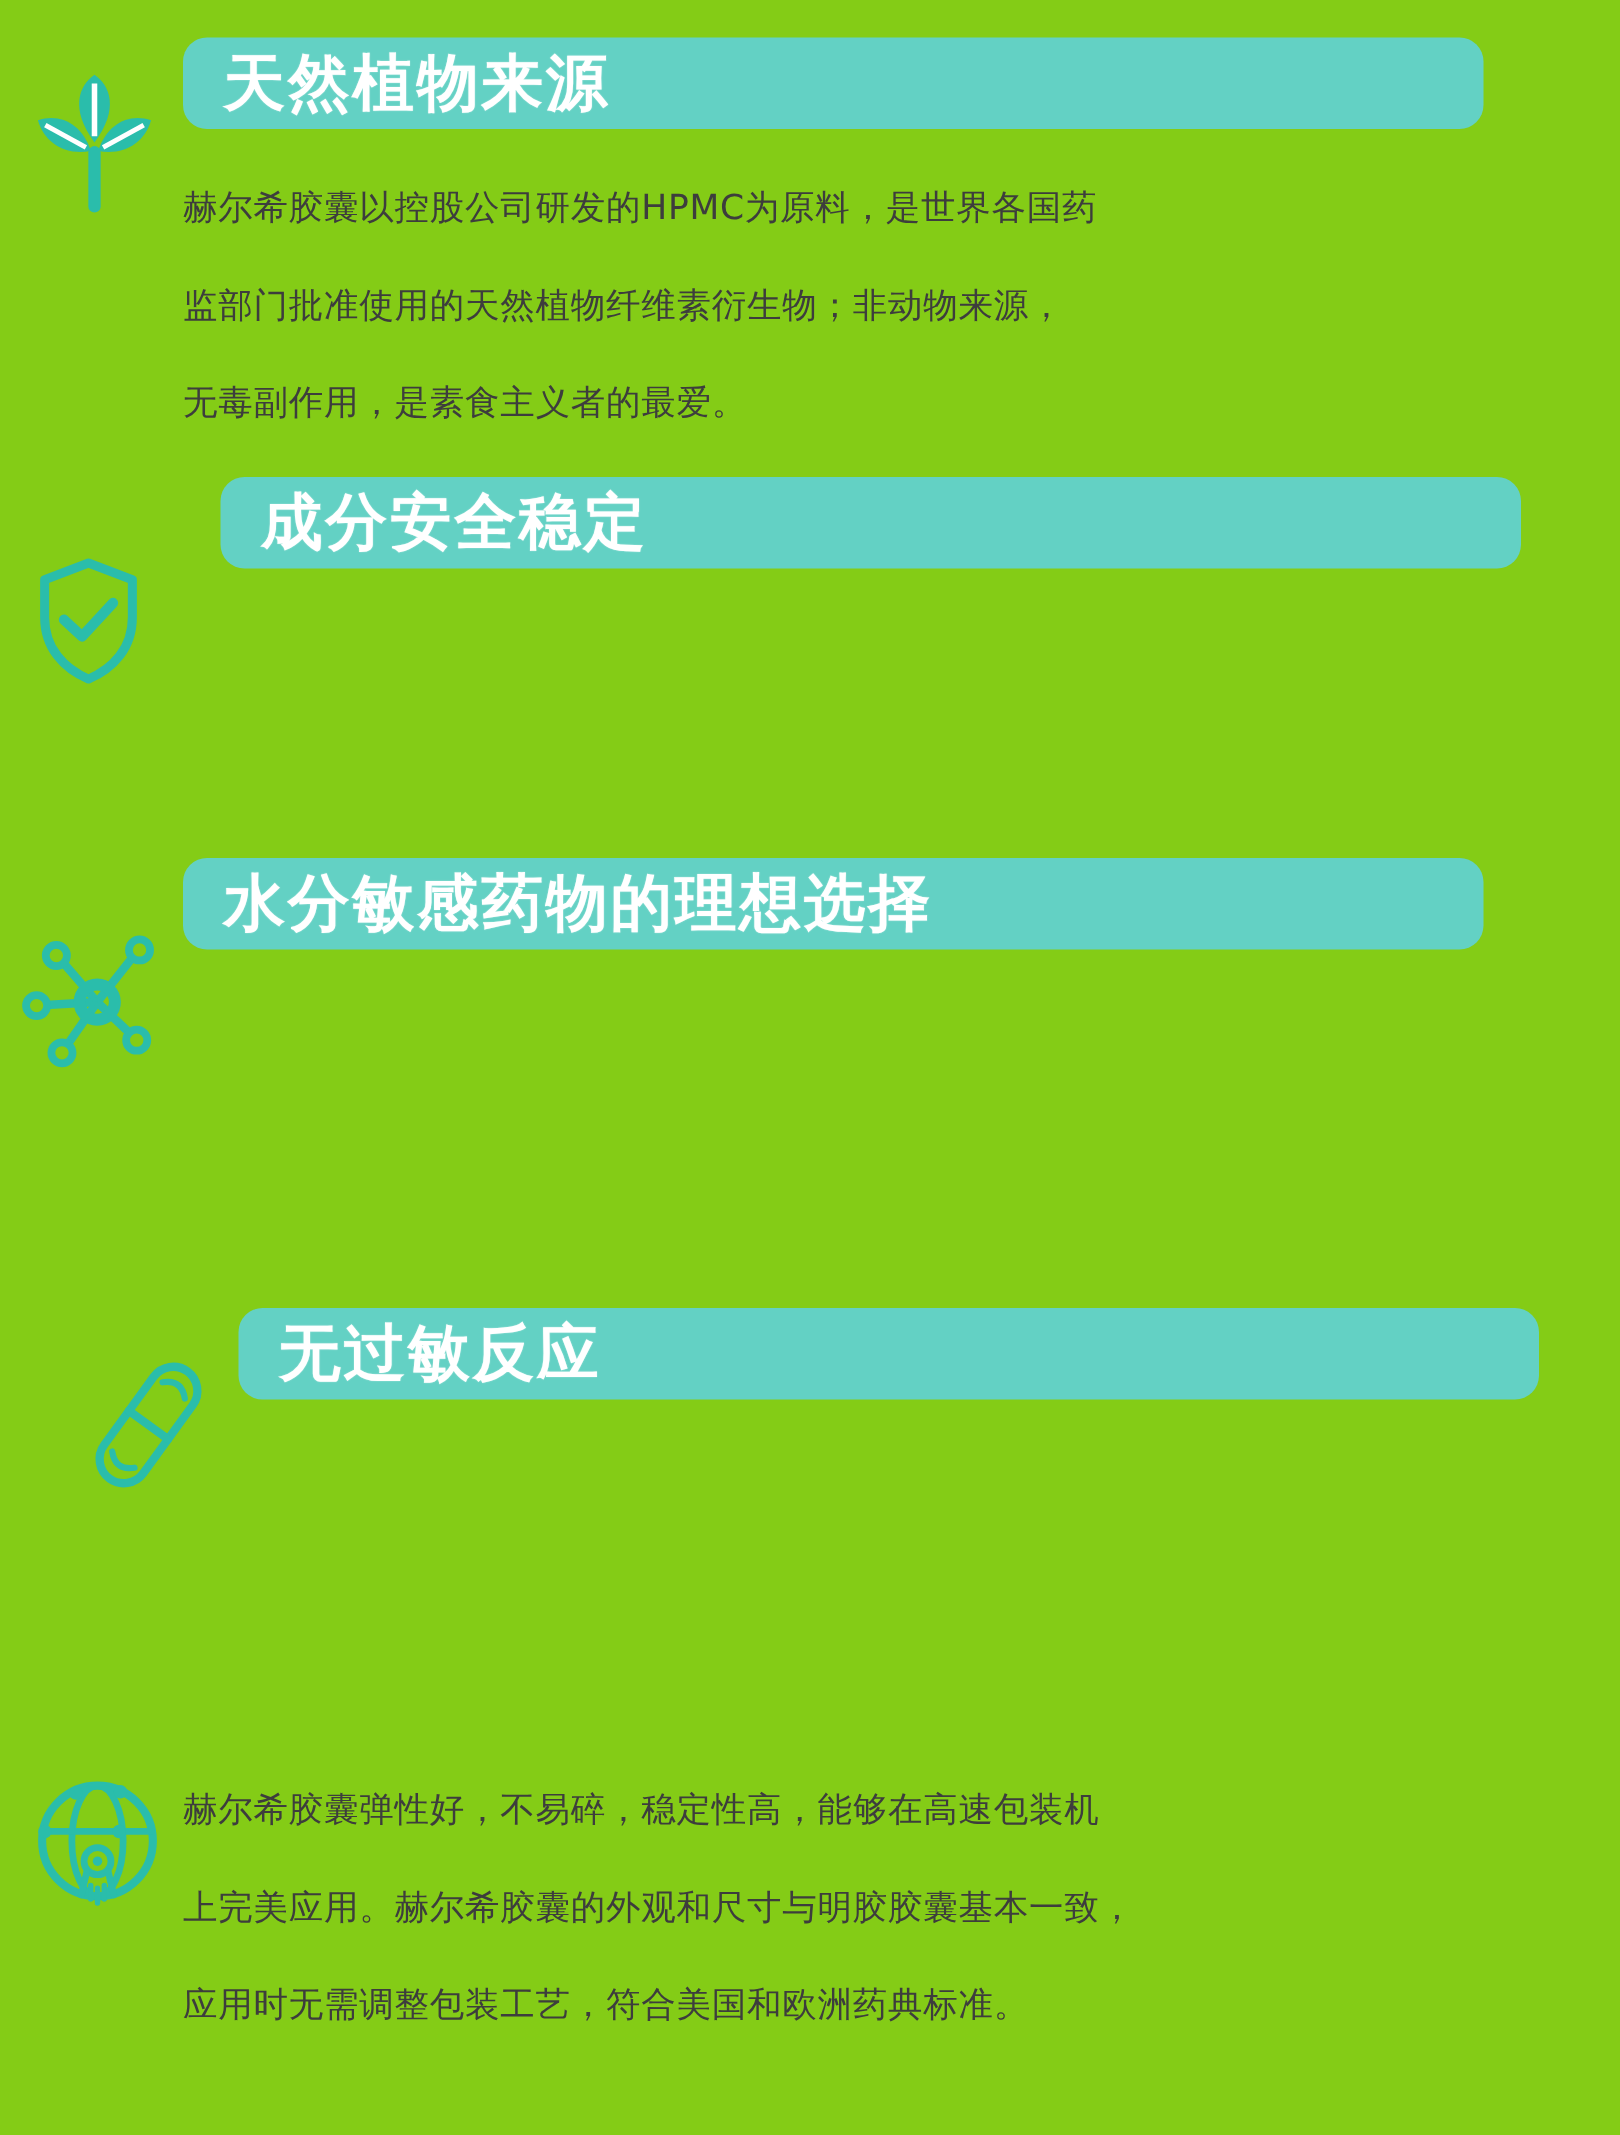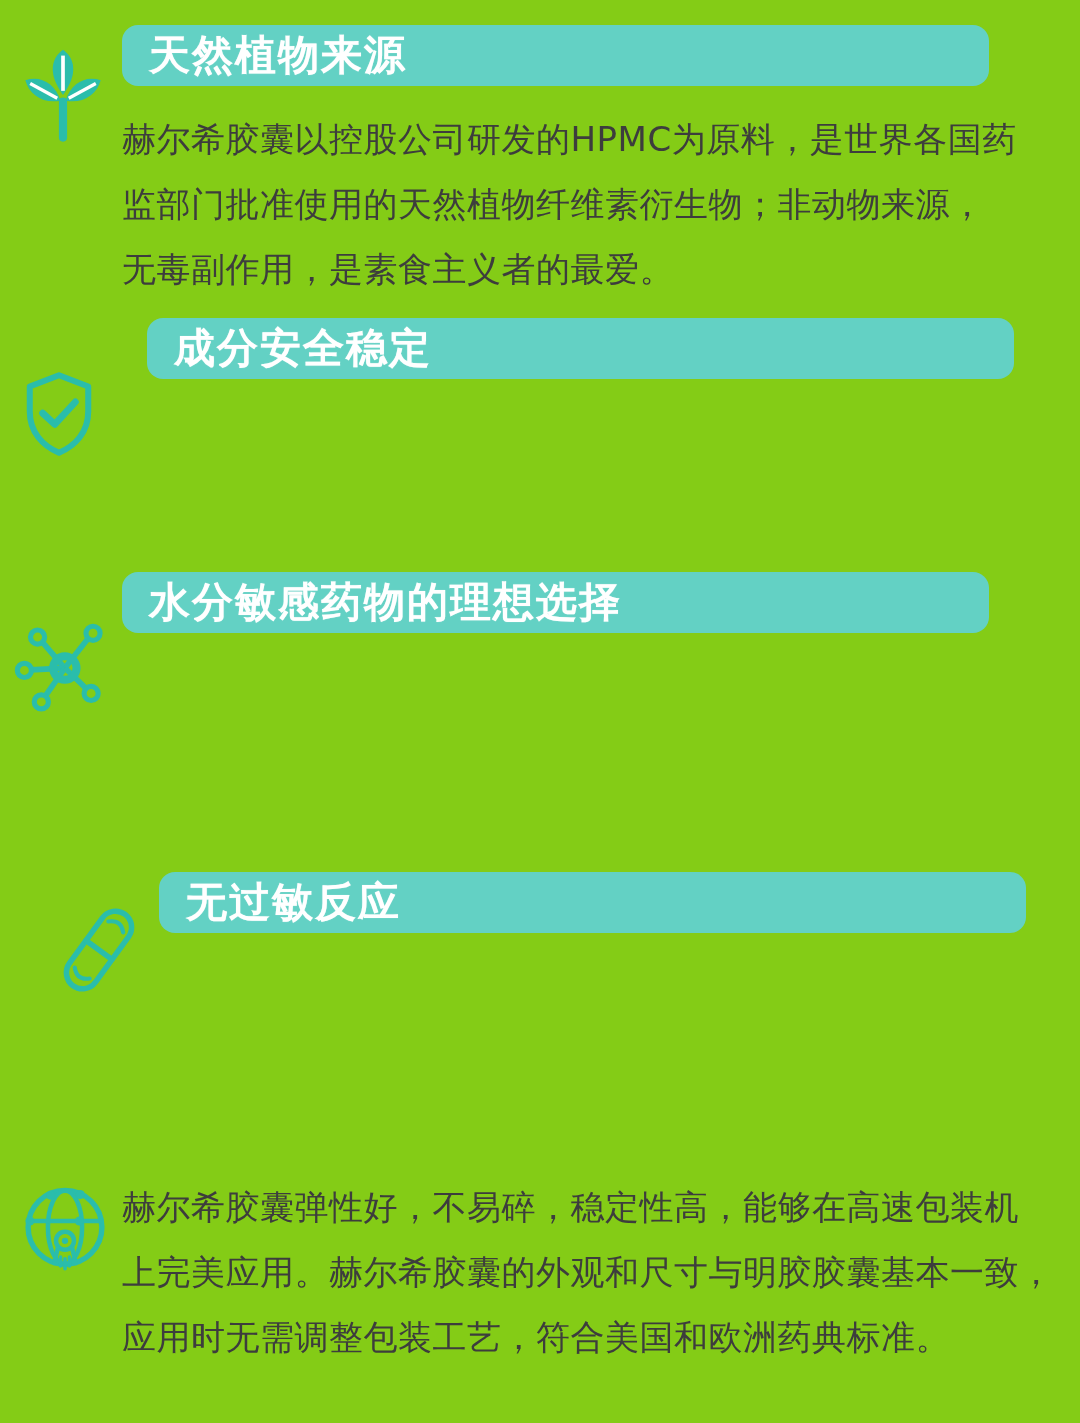--- a/index.html
+++ b/index.html
@@ -29,21 +29,21 @@
     width:840px;height:61px;background:#63D1C4;border-radius:16px;
     display:flex;align-items:center;padding-left:27px;
   }
   .title{
     color:#ffffff;font-size:41px;font-weight:800;letter-spacing:2px;
     line-height:1;white-space:nowrap;
     text-shadow:0 0 1px rgba(255,255,255,.6);
   }
   .body{
     margin-top:21px;width:945px;
-    font-size:34px;line-height:65px;letter-spacing:.5px;
+    font-size:23px;line-height:65px;letter-spacing:.5px;
     color:#3d3d3d;white-space:pre-line;font-weight:400;
   }
 </style>
 </head>
 <body>
 
 <div class="page">
 
   <div class="section sec-1">
     <span class="icon">

